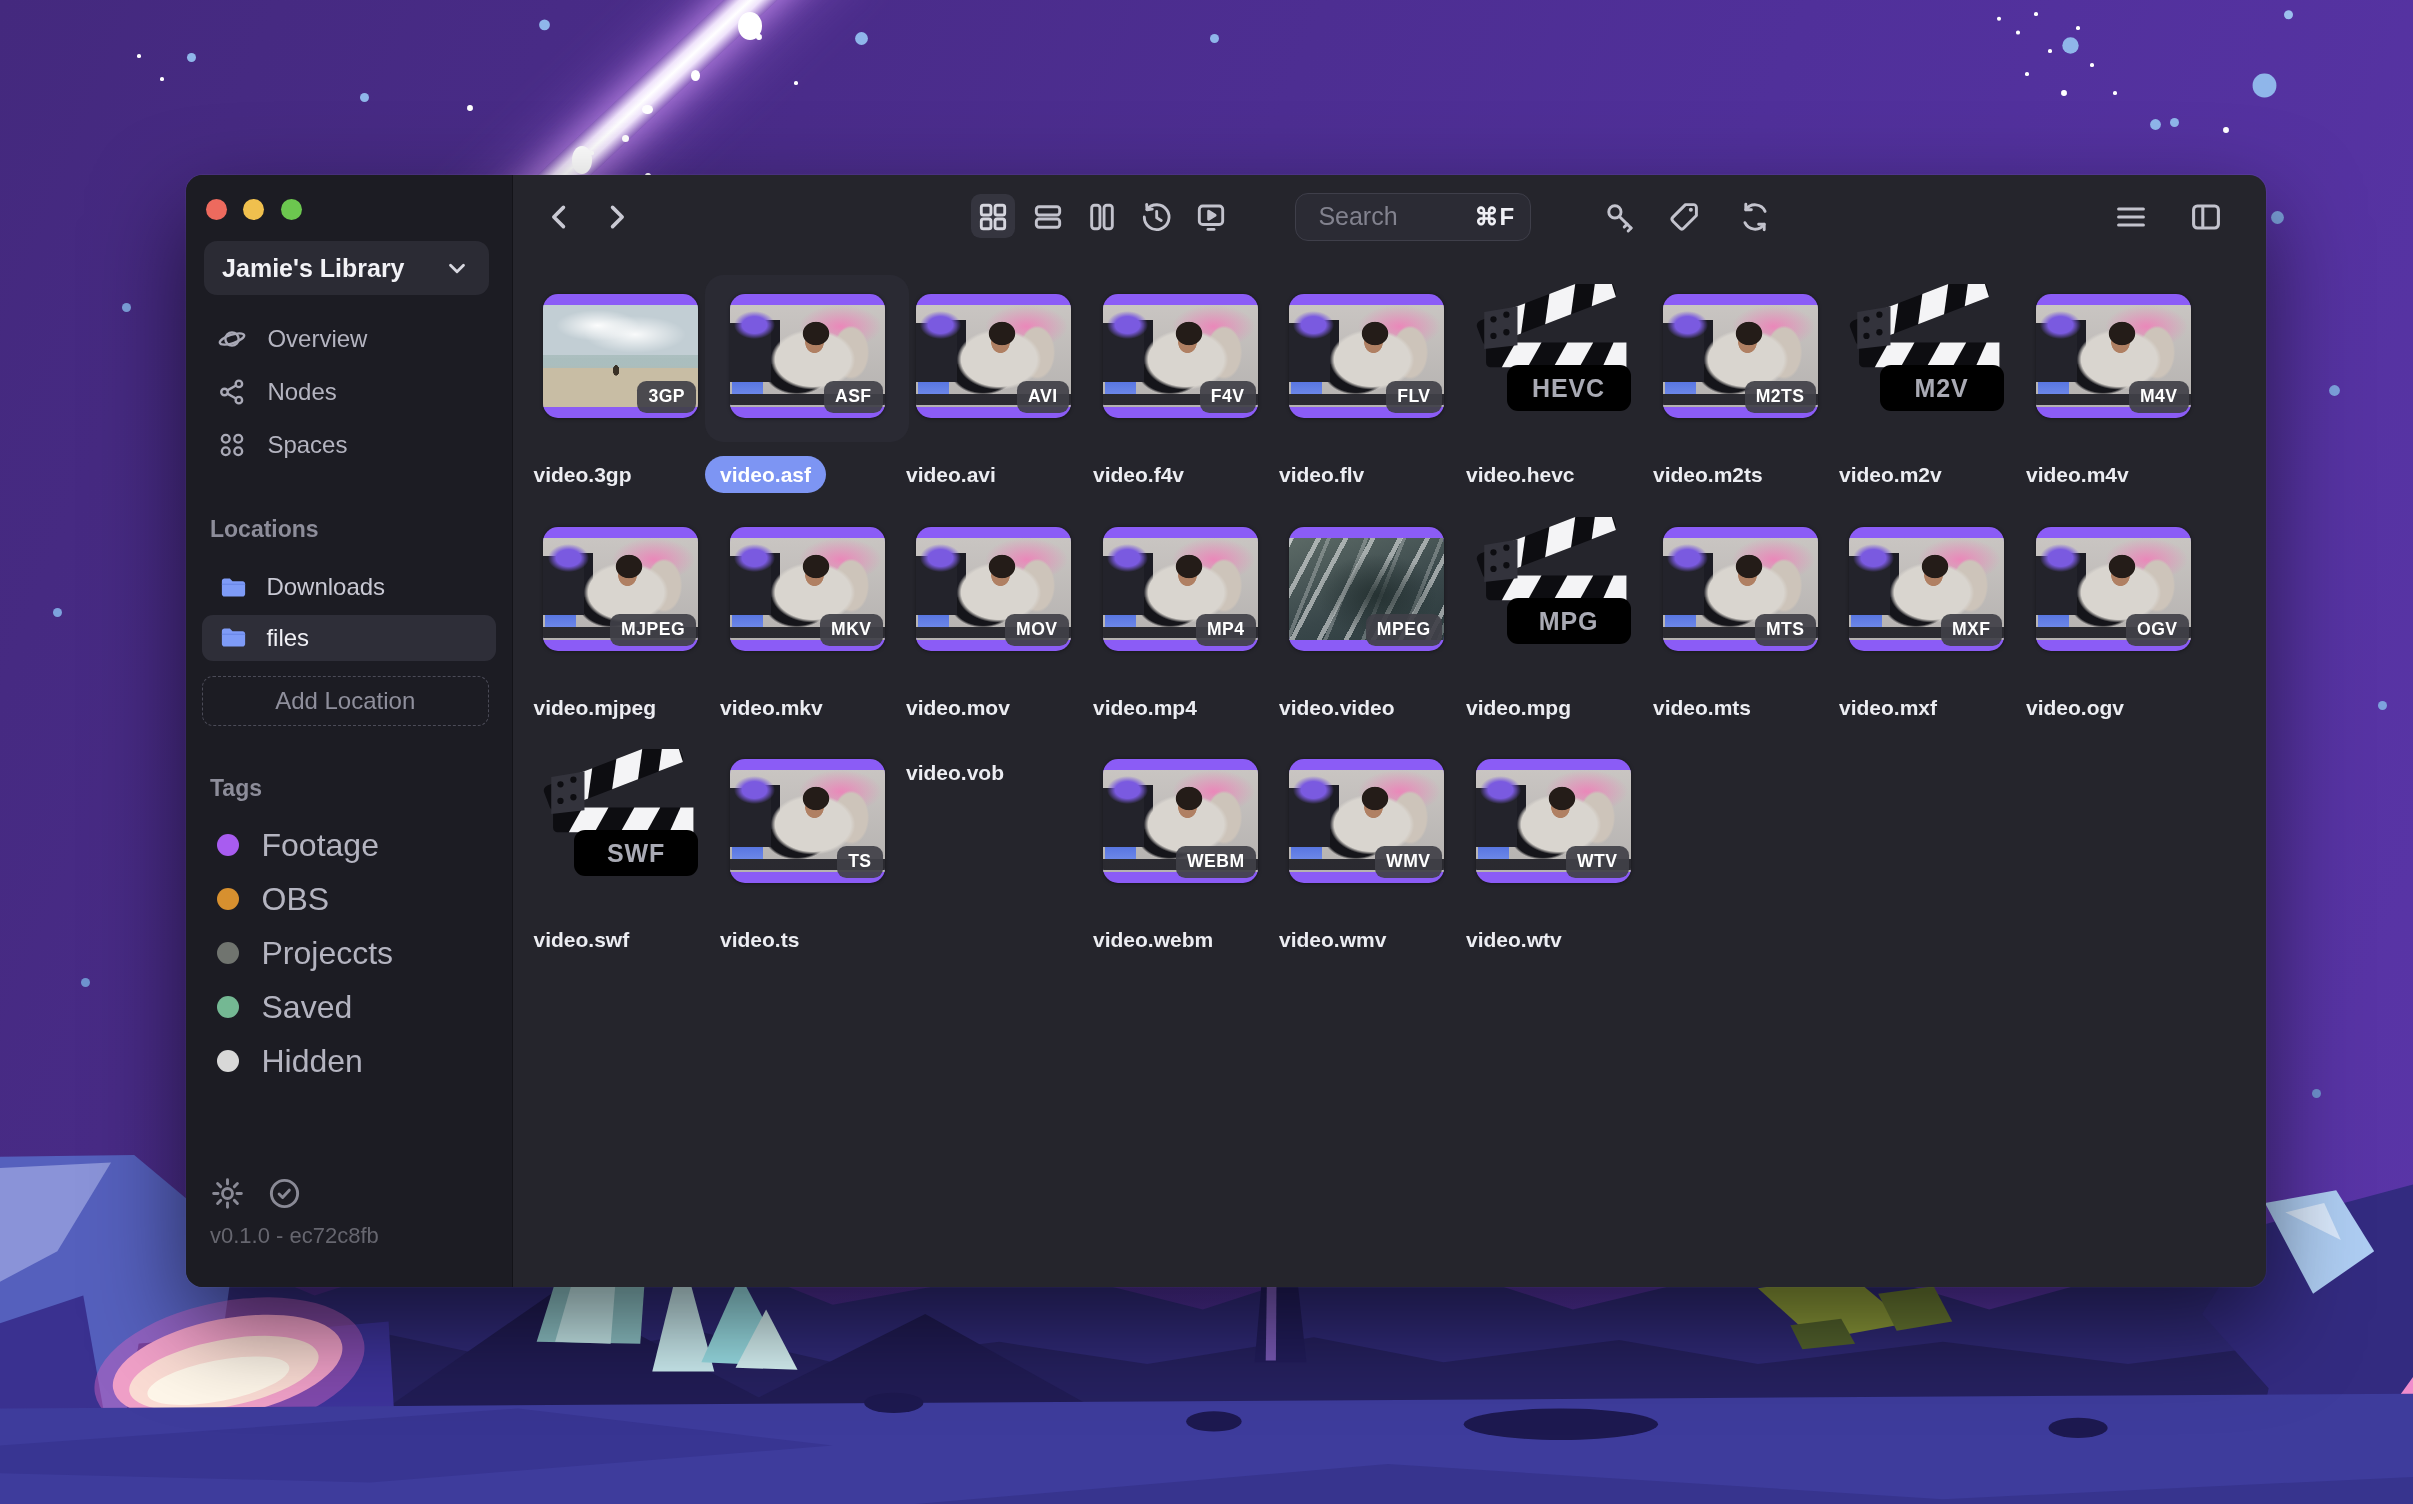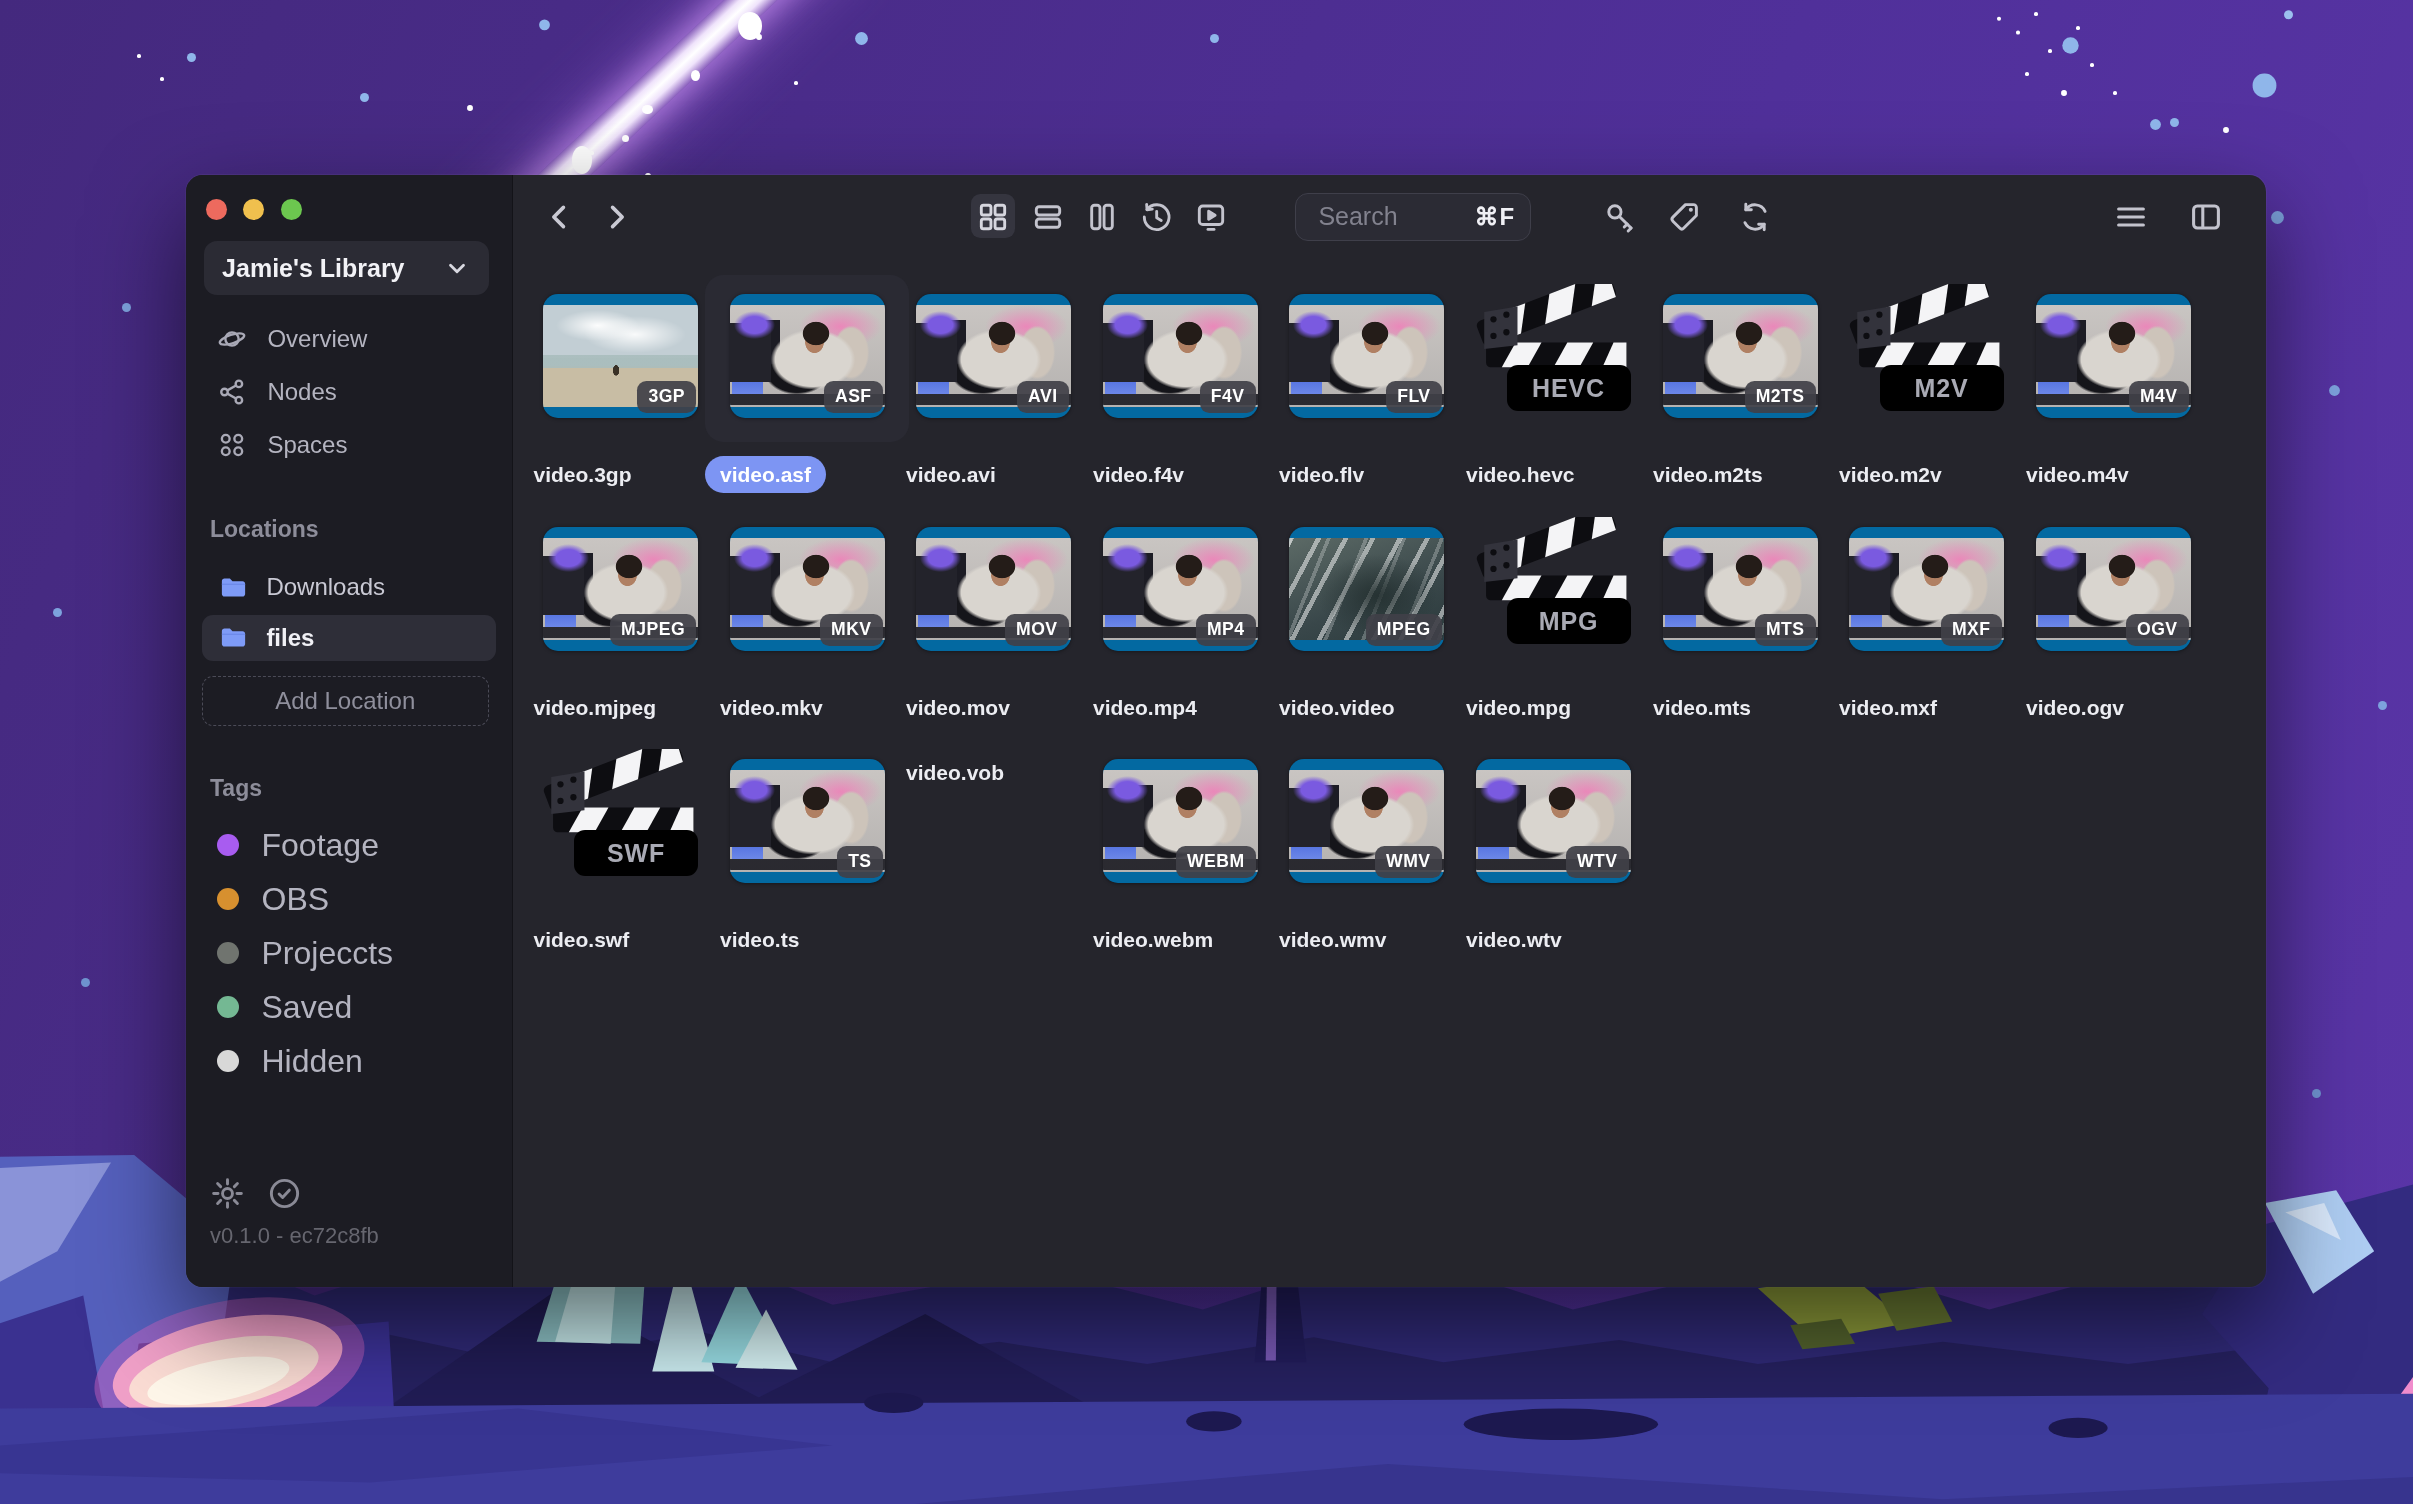--- a/index.html
+++ b/index.html
@@ -44,21 +44,21 @@
   .lib-dropdown .spacer{flex:1;}
   .icon{display:inline-flex;align-items:center;justify-content:center;}
   .icon svg{display:block;}
   .nav-list{position:absolute;left:0;top:137px;width:100%;}
   .nav-item{height:53px;display:flex;align-items:center;padding-left:30px;color:#b4b4c0;font-size:24px;}
   .nav-item .icon{width:31px;margin-right:20.4px;color:#a9a9b6;}
   .sec-header{position:absolute;left:24px;color:#8d8d9a;font-size:23px;font-weight:700;}
   .loc-list{position:absolute;left:0;top:389px;width:100%;}
   .loc-item{height:46px;margin:0 15.7px 4.6px 15.7px;border-radius:11px;display:flex;align-items:center;
       padding-left:15px;color:#c9c9d4;font-size:24px;font-weight:500;}
-  .loc-item.selected{background:#2e2e38;color:#f0f0f5;font-weight:700;text-align:center;}
+  .loc-item.selected{background:#2e2e38;color:#f0f0f5;font-weight:400;text-align:center;}
   .loc-item .icon{width:33px;margin-right:16.7px;}
   .add-location{position:absolute;left:15.7px;top:501px;width:287px;height:50px;border:1.9px dashed #4b4b57;border-radius:11px;
       display:flex;align-items:center;justify-content:center;color:#8f8f9c;font-size:24px;box-sizing:border-box;}
   .tag-list{position:absolute;left:0;top:643px;width:100%;}
   .tag-item{height:54px;display:flex;align-items:center;padding-left:30.5px;color:#b4b4c0;font-size:32px;}
   .tag-dot{width:22px;height:22px;border-radius:50%;margin-right:23px;}
   .side-bottom{position:absolute;left:24px;top:1001px;display:flex;gap:22px;color:#8a8a96;}
   .version{position:absolute;left:24px;top:1048px;color:#66666f;font-size:22px;}
   
   .toolbar{position:absolute;left:326px;top:0;right:0;height:85px;}
@@ -68,21 +68,21 @@
       border-radius:13px;display:flex;align-items:center;box-sizing:border-box;padding:0 15px 0 20.4px;}
   .search input{flex:1;min-width:0;background:transparent;border:none;outline:none;color:#e8e8ee;
       font-size:25px;font-family:"Liberation Sans",sans-serif;}
   .search input::placeholder{color:#82828e;}
   .search .kbd{color:#f0f0f5;font-size:24px;font-weight:700;letter-spacing:0.9px;}
   
   .grid{position:absolute;left:326px;top:85px;right:0;bottom:0;}
   .tile{position:absolute;width:204px;text-align:center;}
   .thumbbox{position:relative;width:204px;height:167px;border-radius:18.5px;display:flex;justify-content:center;align-items:flex-start;}
   .tile.selected .thumbbox{background:#2a2a33;}
-  .thumb{position:relative;width:155px;height:124px;margin-top:19.4px;border-radius:15px;background:#0369a1;overflow:hidden;
+  .thumb{position:relative;width:155px;height:124px;margin-top:19.4px;border-radius:15px;background:#8b5cf6;overflow:hidden;
       box-shadow:0 0.9px 3.7px rgba(0,0,0,.4);}
   .pic{position:absolute;left:0;right:0;top:11px;bottom:11px;}
   .pic-desk{background:
       radial-gradient(closest-side,#241c18 58%,rgba(36,28,24,0) 62%) 58% 14%/44px 39px no-repeat,
       radial-gradient(closest-side,#b08063 58%,rgba(176,128,99,0) 62%) 56% 30%/31px 35px no-repeat,
       radial-gradient(closest-side,#d9d5cf 58%,rgba(217,213,207,0) 65%) 72% 84%/130px 93px no-repeat,
       radial-gradient(closest-side,#cdc4ba 58%,rgba(205,196,186,0) 65%) 94% 30%/56px 83px no-repeat,
       radial-gradient(closest-side,rgba(238,130,185,.9),rgba(238,130,185,0)) 96% 0%/83px 43px no-repeat,
       radial-gradient(closest-side,#7a5ae0 60%,rgba(122,90,224,0)) 4% 8%/41px 28px no-repeat,
       linear-gradient(#23232b,#23232b) 0% 42%/41px 59px no-repeat,

